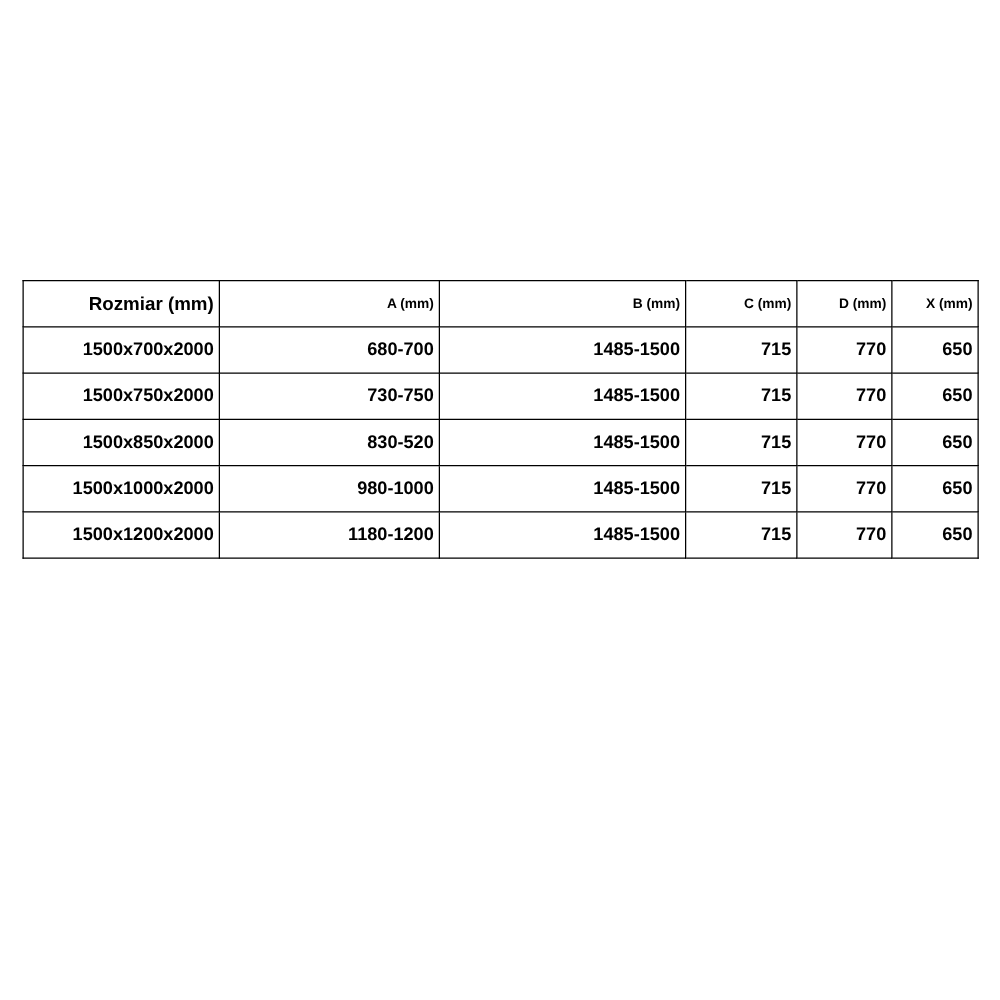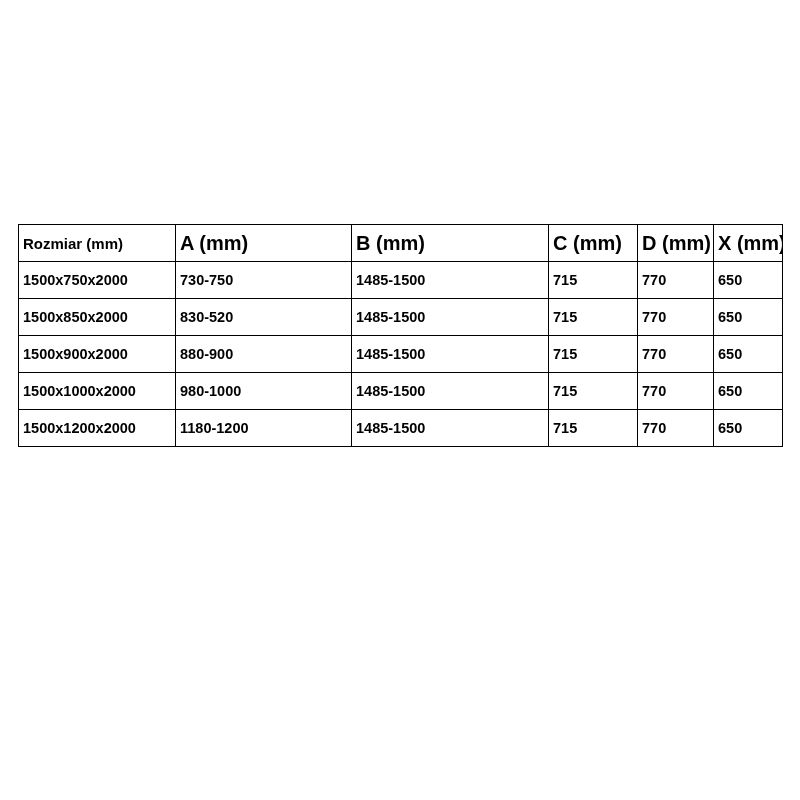--- a/index.html
+++ b/index.html
@@ -30,29 +30,29 @@
     border-collapse: collapse;
     width: 764px;
     table-layout: fixed;
   }
   table.size-table th,
   table.size-table td {
     border: 1px solid #000000;
     height: 37px;
     padding: 0 4px;
     font-size: 14.5px;
-    text-align: left;
+    text-align: right;
     vertical-align: middle;
     box-sizing: border-box;
     white-space: nowrap;
     overflow: hidden;
   }
   table.size-table th {
     font-weight: bold;
-    font-size: 20px;
+    font-size: 11px;
   }
   table.size-table th.col-rozmiar {
     font-size: 15px;
   }
   table.size-table td.col-rozmiar,
   table.size-table td.col-a {
     font-weight: bold;
   }
   table.size-table td.col-b,
   table.size-table td.col-c,
@@ -87,38 +87,38 @@
           <th class="col-rozmiar">Rozmiar (mm)</th>
           <th class="col-a">A (mm)</th>
           <th class="col-b">B (mm)</th>
           <th class="col-c">C (mm)</th>
           <th class="col-d">D (mm)</th>
           <th class="col-x">X (mm)</th>
         </tr>
       </thead>
       <tbody>
         <tr>
+          <td class="col-rozmiar">1500x700x2000</td>
+          <td class="col-a">680-700</td>
+          <td class="col-b">1485-1500</td>
+          <td class="col-c">715</td>
+          <td class="col-d">770</td>
+          <td class="col-x">650</td>
+        </tr>
+        <tr>
           <td class="col-rozmiar">1500x750x2000</td>
           <td class="col-a">730-750</td>
           <td class="col-b">1485-1500</td>
           <td class="col-c">715</td>
           <td class="col-d">770</td>
           <td class="col-x">650</td>
         </tr>
         <tr>
           <td class="col-rozmiar">1500x850x2000</td>
           <td class="col-a">830-520</td>
-          <td class="col-b">1485-1500</td>
-          <td class="col-c">715</td>
-          <td class="col-d">770</td>
-          <td class="col-x">650</td>
-        </tr>
-        <tr>
-          <td class="col-rozmiar">1500x900x2000</td>
-          <td class="col-a">880-900</td>
           <td class="col-b">1485-1500</td>
           <td class="col-c">715</td>
           <td class="col-d">770</td>
           <td class="col-x">650</td>
         </tr>
         <tr>
           <td class="col-rozmiar">1500x1000x2000</td>
           <td class="col-a">980-1000</td>
           <td class="col-b">1485-1500</td>
           <td class="col-c">715</td>

